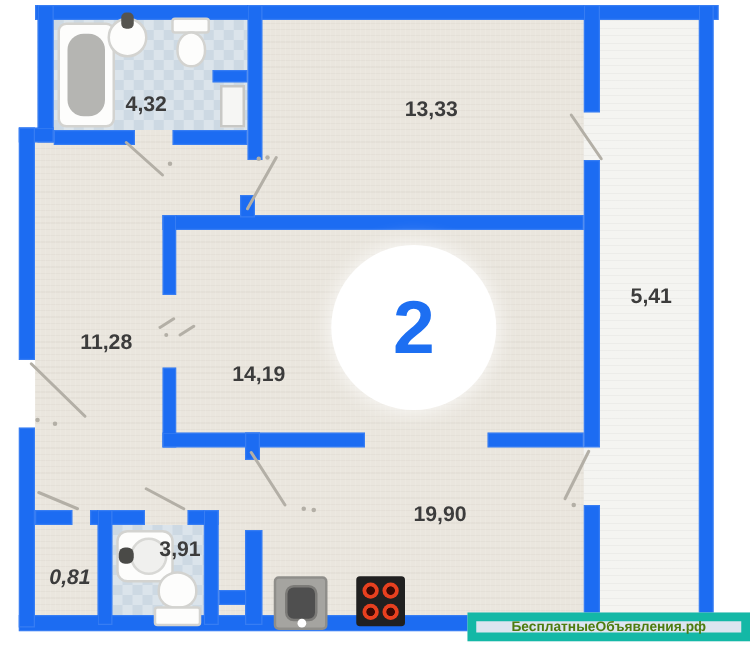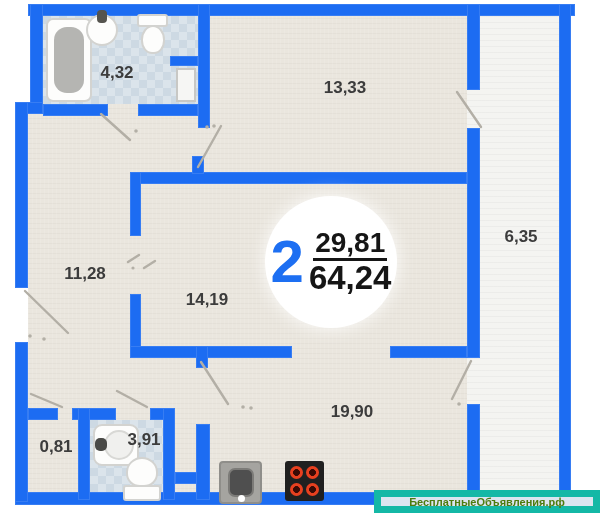--- a/index.html
+++ b/index.html
@@ -117,34 +117,30 @@
         <circle cx="243" cy="407" r="1.8" stroke="none"></circle>
         <circle cx="251" cy="408" r="1.8" stroke="none"></circle>
       <line x1="31" y1="394" x2="62" y2="407"></line>
       <line x1="117" y1="391" x2="147" y2="407"></line>
       <line x1="128" y1="262" x2="139" y2="255"></line>
         <line x1="144" y1="268" x2="155" y2="261"></line>
         <circle cx="133" cy="268" r="1.6" stroke="none"></circle>
     </g>
   </svg>
 
-  <span class="lbl" style="left:117px;top:73px;text-align:center;">4,32</span>
+  <span class="lbl" style="left:117px;top:84px;text-align:center;">4,32</span>
   <span class="lbl" style="left:345px;top:88px;">13,33</span>
-  <span class="lbl" style="left:521px;top:237px;">6,35</span>
+  <span class="lbl" style="left:521px;top:237px;">5,41</span>
   <span class="lbl" style="left:85px;top:274px;">11,28</span>
   <span class="lbl" style="left:207px;top:300px;">14,19</span>
   <span class="lbl" style="left:352px;top:412px;">19,90</span>
-  <span class="lbl" style="left:56px;top:447px;">0,81</span>
+  <span class="lbl" style="left:56px;top:462px;font-style:italic;">0,81</span>
   <span class="lbl" style="left:144px;top:440px;">3,91</span>
 
   <div class="badge">
     <span class="num">2</span>
-    <span class="frac">
-      <span class="top">29,81</span>
-      <span class="bot">64,24</span>
-    </span>
   </div>
 
   <div class="watermark">
     <span>БесплатныеОбъявления.рф</span>
   </div>
 
 </div>
 
 </body></html>

